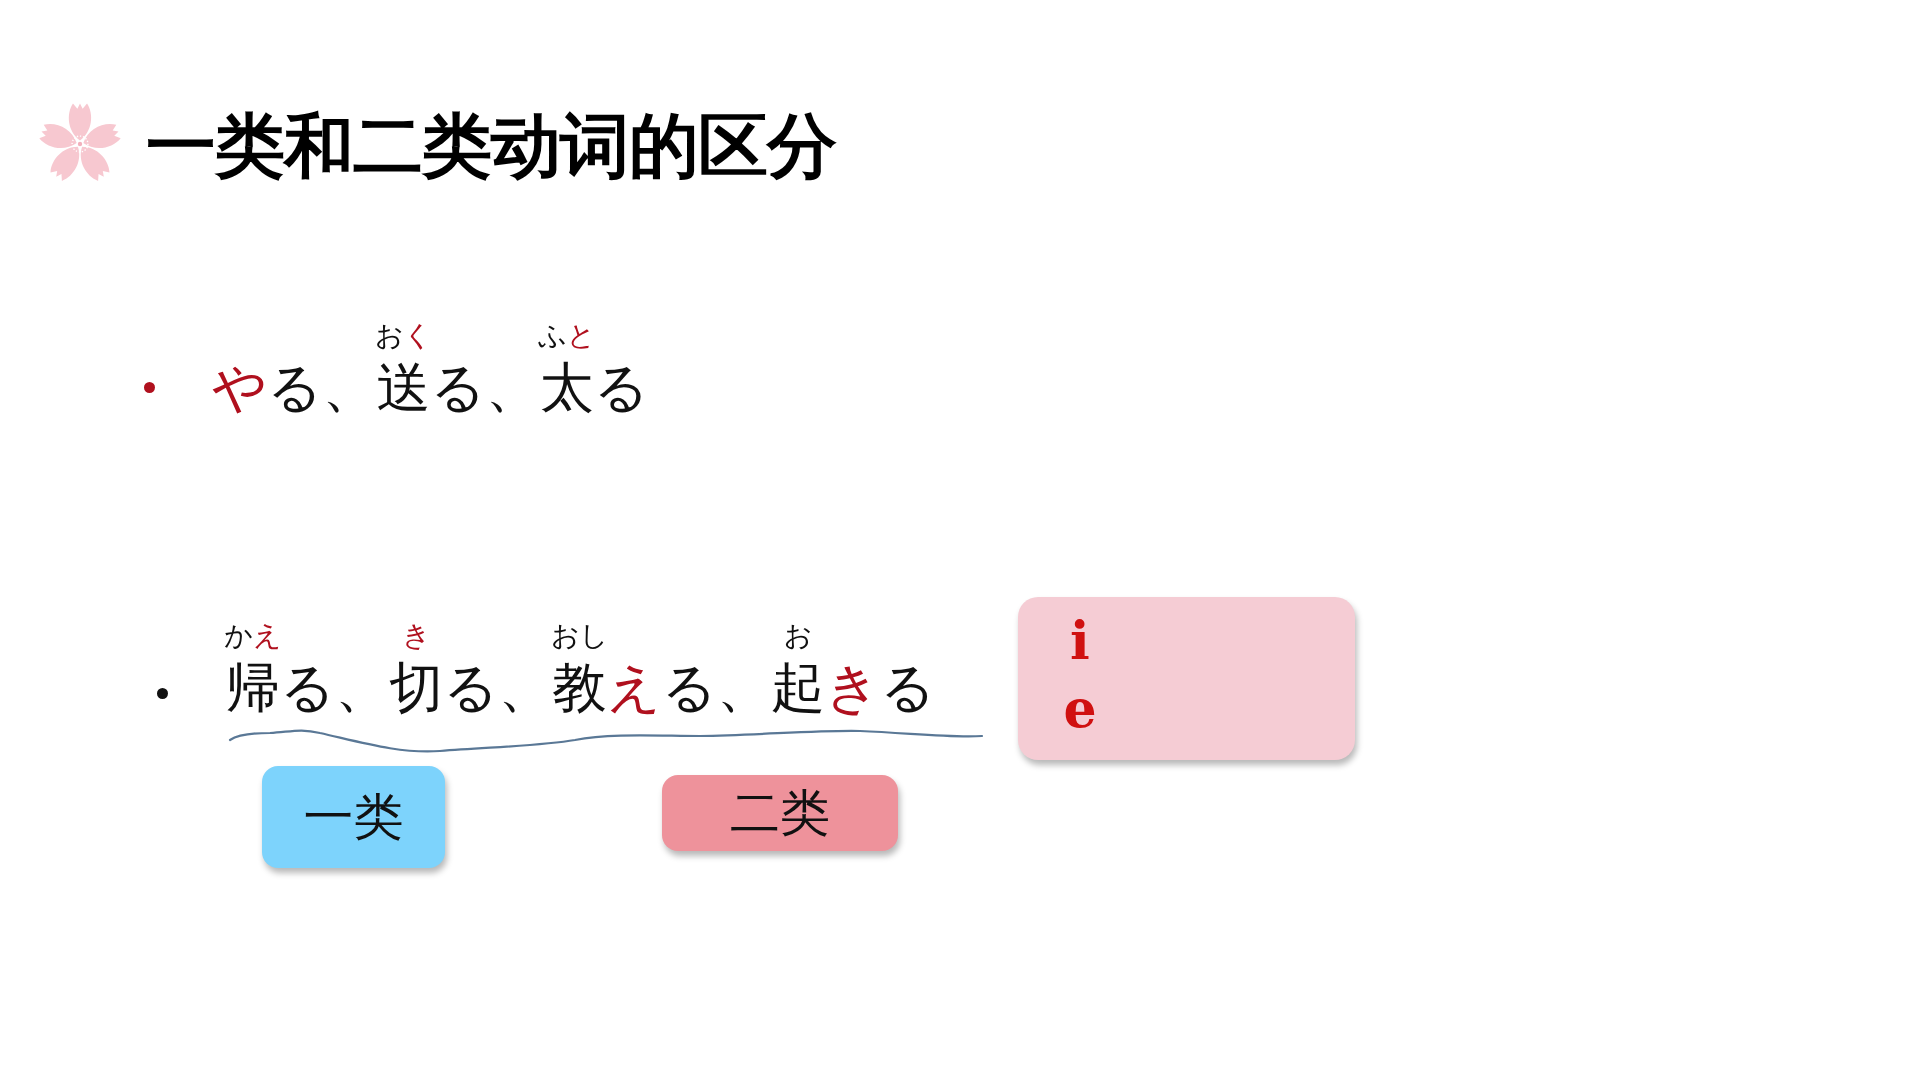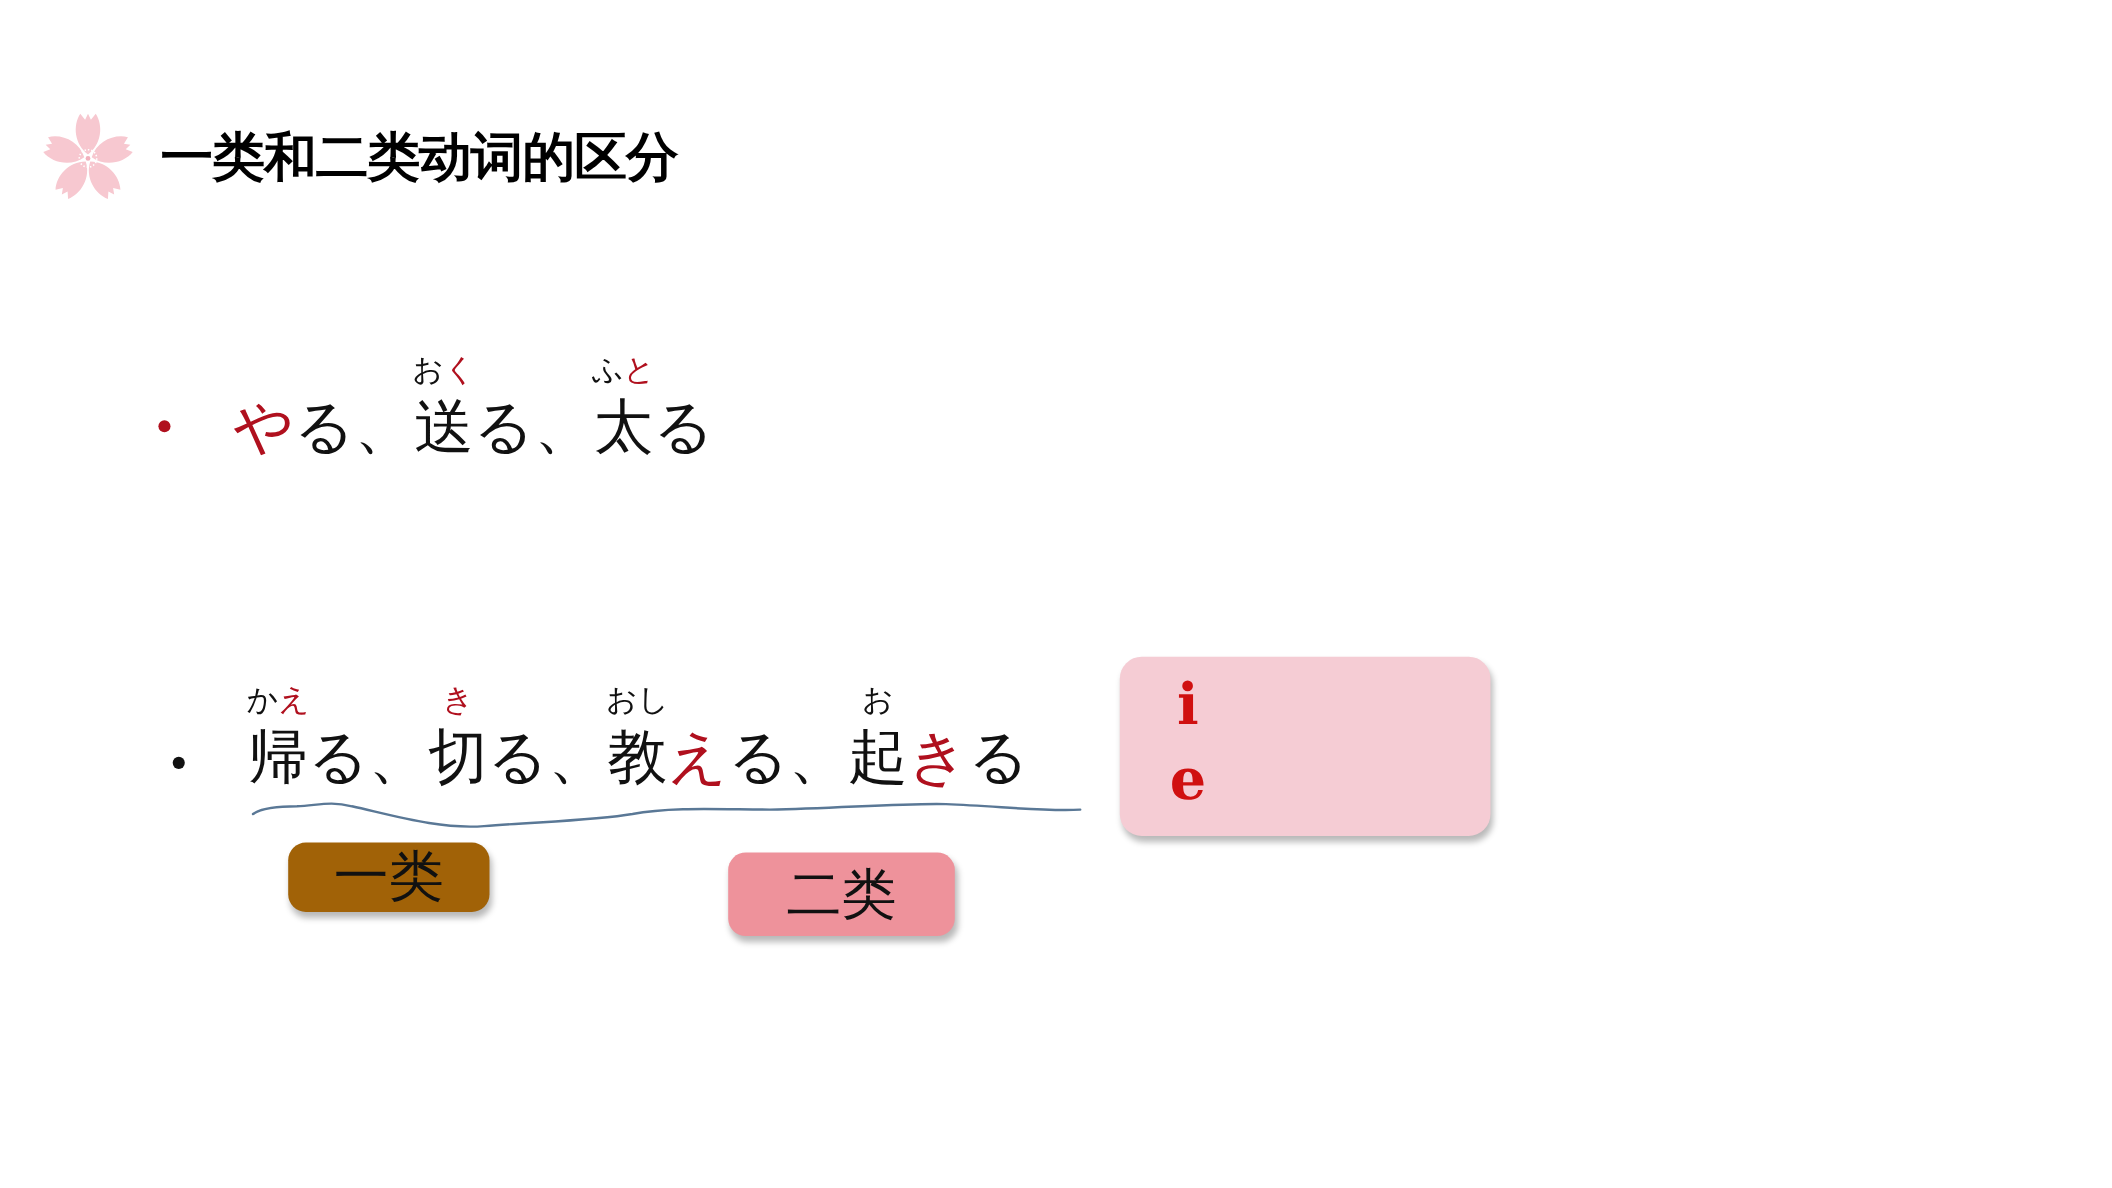--- a/index.html
+++ b/index.html
@@ -1,29 +1,29 @@
 <!DOCTYPE html>
 <html><head>
 <meta charset="utf-8">
 <style>
   html, body { margin:0; padding:0; }
   body { width:1920px; height:1080px; background:#ffffff; position:relative; overflow:hidden;
          font-family:"DejaVu Serif","Liberation Serif",serif; color:#111; }
   .abs { position:absolute; }
   .flower { left:36px; top:100px; width:88px; height:88px; }
-  .title { left:146px; top:104px; font-family:Liberation Mono, monospace;
-           font-weight:bold; font-size:48px; line-height:86px; letter-spacing:-1px; color:#000; white-space:nowrap; }
+  .title { left:146px; top:104px; font-family:Liberation Serif, serif;
+           font-weight:bold; font-size:70px; line-height:86px; letter-spacing:-1px; color:#000; white-space:nowrap; }
   .bullet { width:11px; height:11px; border-radius:50%; }
   .line { white-space:nowrap; font-size:54px; line-height:60px; display:flex; align-items:flex-end; }
   .seg { position:relative; display:inline-block; }
   .rt { position:absolute; left:50%; transform:translateX(-50%); top:-36px; font-size:28px; line-height:28px; white-space:nowrap; }
   .red { color:#b0101e; }
   .box { border-radius:16px; box-shadow:2px 5px 6px rgba(0,0,0,0.28); display:flex; align-items:center; justify-content:center; }
-  .cat1 { left:262px; top:766px; width:183px; height:63px; background:#a16207; font-size:50px;text-align:right; }
-  .cat2 { left:662px; top:775px; width:206px; height:76px; background:#ee929b; font-size:50px; }
+  .cat1 { left:262px; top:766px; width:183px; height:102px; background:#7dd3fc; font-size:50px;text-align:right; }
+  .cat2 { left:662px; top:775px; width:236px; height:76px; background:#ee929b; font-size:50px; }
   .rule { left:1018px; top:597px; width:337px; height:163px; background:#f5ccd4; border-radius:20px; }
   .ie { position:absolute; left:42px; top:10px; width:40px; color:#d01010; font-size:52px; line-height:68px; text-align:center; font-weight:bold; }
   .suffix { position:absolute; left:110px; top:50px; font-size:50px; line-height:62px; white-space:nowrap; }
   .suffix .ru { color:#d01010; }
 </style>
 </head>
 <body>
 
 <svg class="abs flower" viewBox="-50 -50 100 100">
   <g fill="#f7c8d0">

